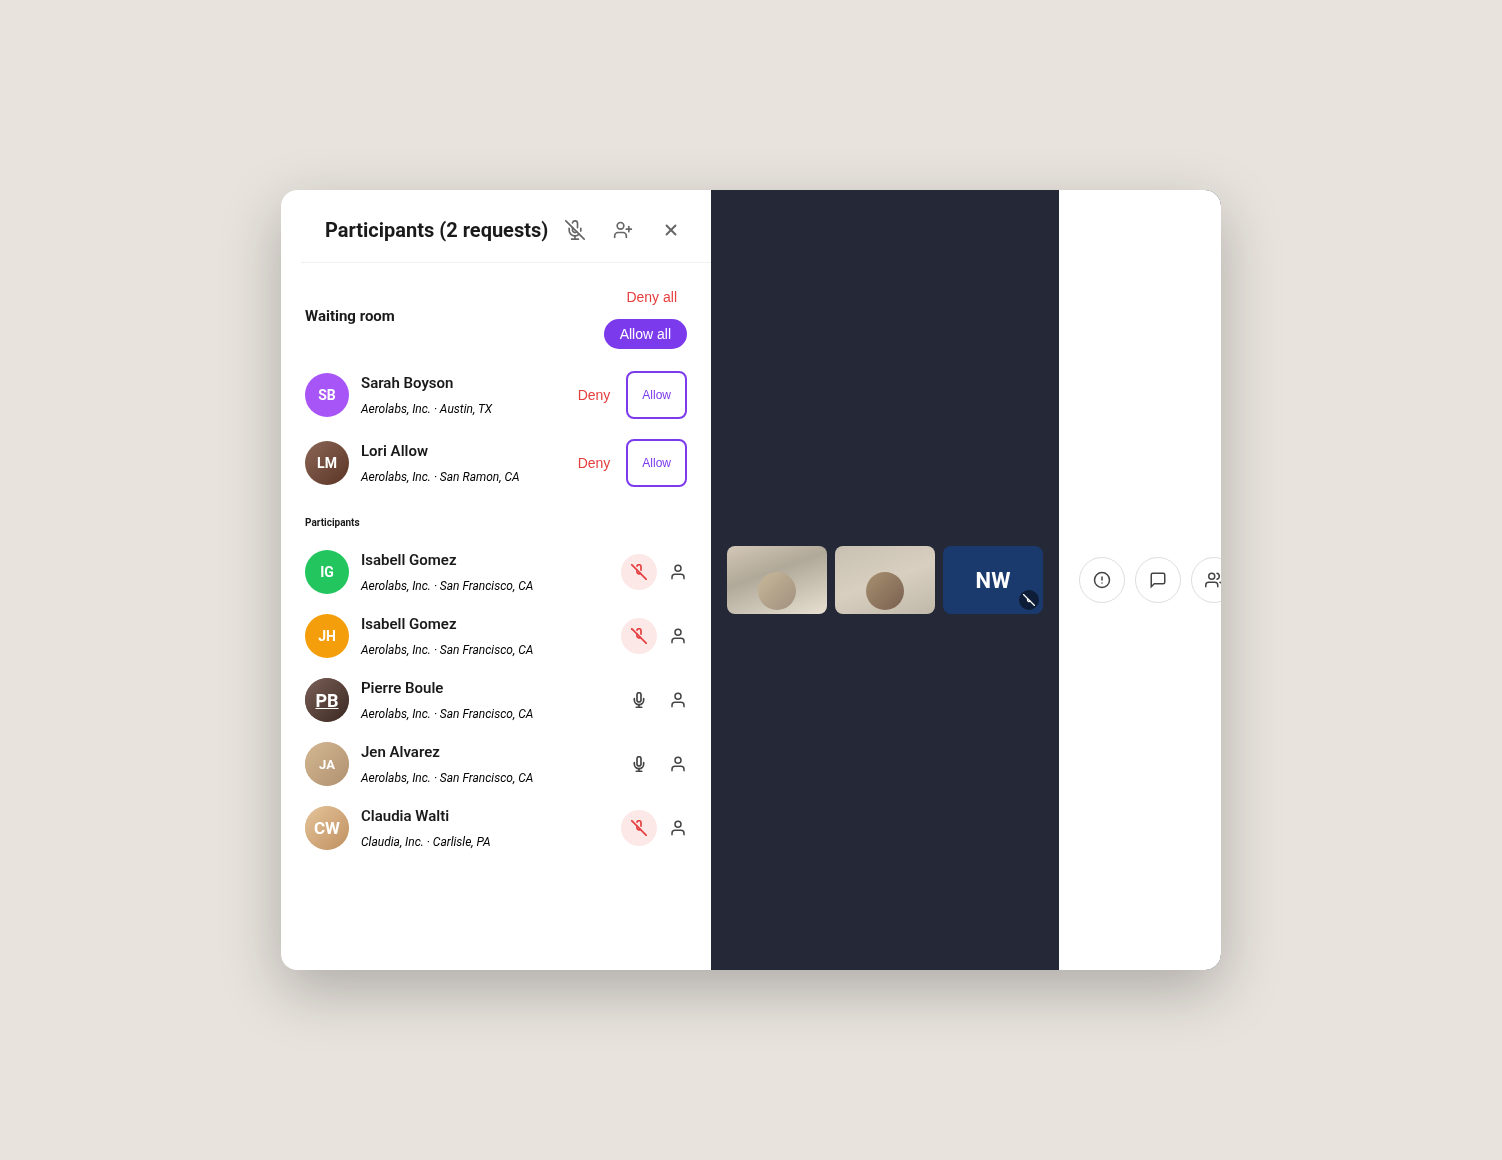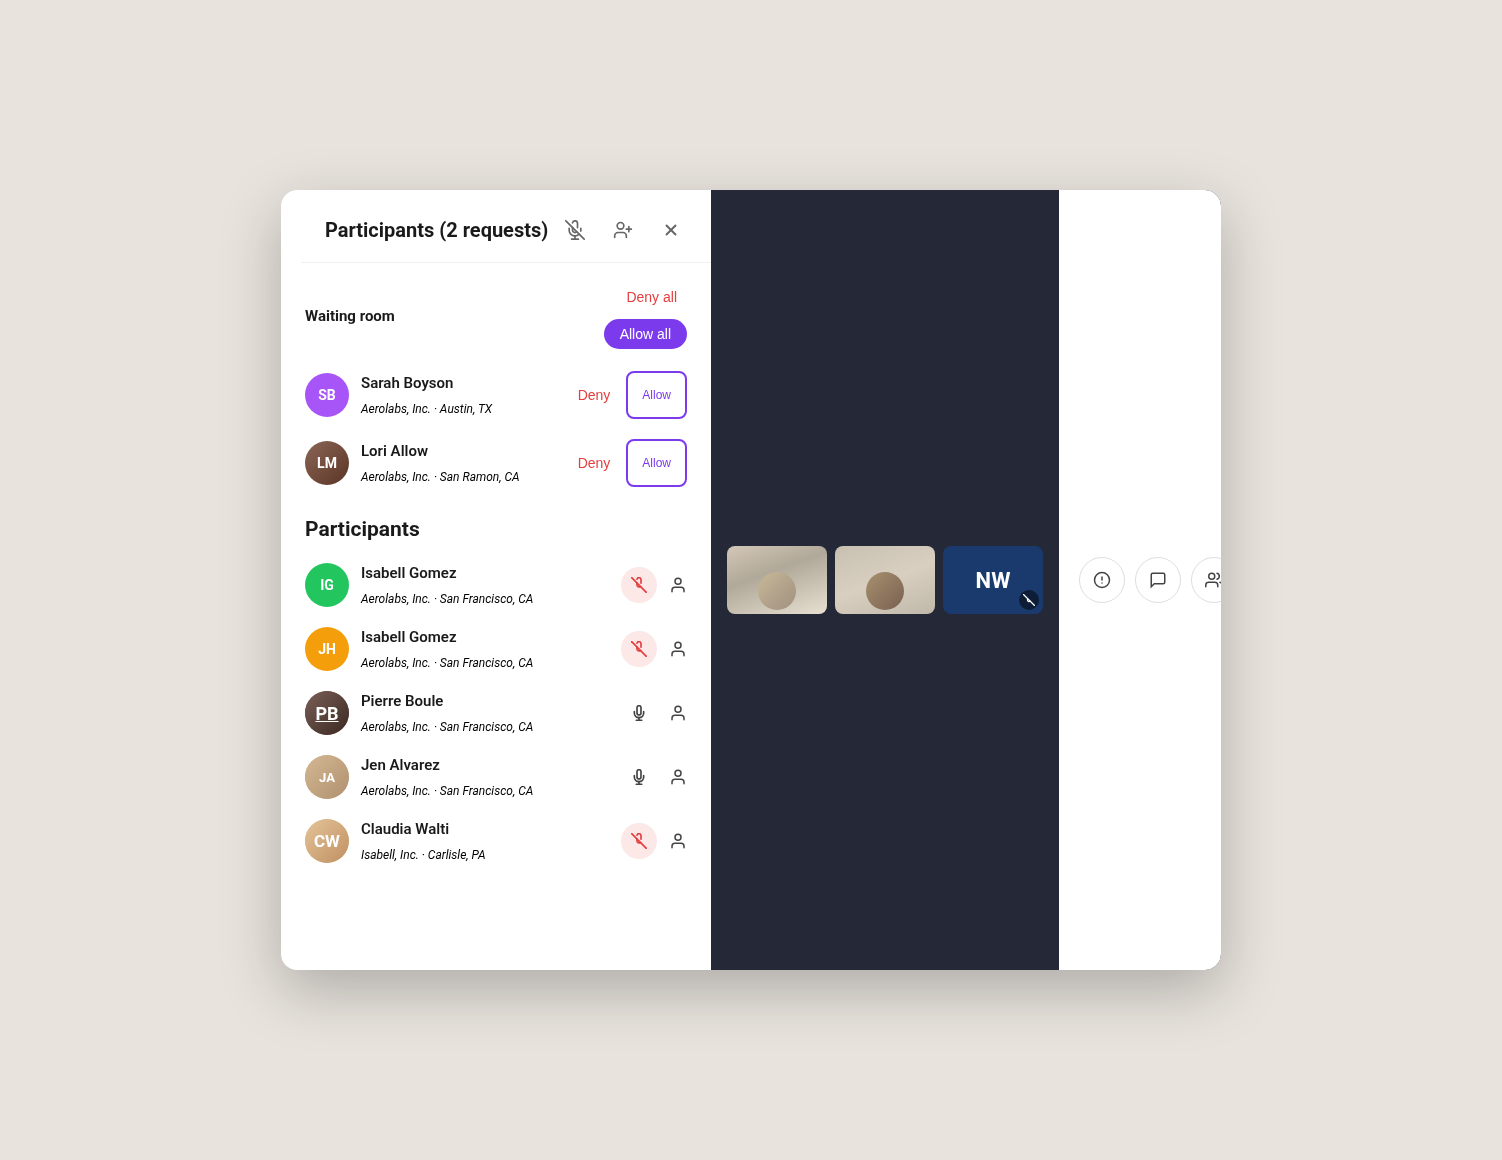--- a/index.html
+++ b/index.html
@@ -154,21 +154,21 @@
       color: #7c3aed;
       font-size: 12px;
       font-weight: 500;
       cursor: pointer;
       padding: 15px 14px;
       border-radius: 8px;
       text-align: center;
     }
     
     .participants-section-title {
-      font-size: 21px;
+      font-size: 10px;
       font-weight: 700;
       color: #1a1a1a;
       padding: 20px 0 12px 0;
     }
     .participant-controls {
       display: flex;
       align-items: center;
       gap: 12px;
     }
     .mic-btn {
@@ -479,21 +479,21 @@
           </button>
         </div>
       </div>
 
       <div class="participant-item">
         <div class="avatar" style="background:#d4b48a;">
           <div style="width:100%;height:100%;background:linear-gradient(135deg,#e4c49a,#c09060);border-radius:50%;display:flex;align-items:center;justify-content:center;color:white;font-weight:700;font-size:17px;">CW</div>
         </div>
         <div class="participant-info">
           <div class="participant-name">Claudia Walti</div>
-          <div class="participant-details">Isabell, Inc. · Carlisle, PA</div>
+          <div class="participant-details">Claudia, Inc. · Carlisle, PA</div>
         </div>
         <div class="participant-controls">
           <button class="mic-btn mic-muted">
             <svg width="16" height="16" viewBox="0 0 24 24" fill="none" stroke="#e53e3e" stroke-width="2.5" stroke-linecap="round">
               <line x1="1" y1="1" x2="23" y2="23"></line>
               <path d="M9 9v3a3 3 0 0 0 5.12 2.12M15 9.34V4a3 3 0 0 0-5.94-.6"></path>
             </svg>
           </button>
           <button class="person-btn">
             <svg width="18" height="18" viewBox="0 0 24 24" fill="none" stroke="#444" stroke-width="2" stroke-linecap="round">

